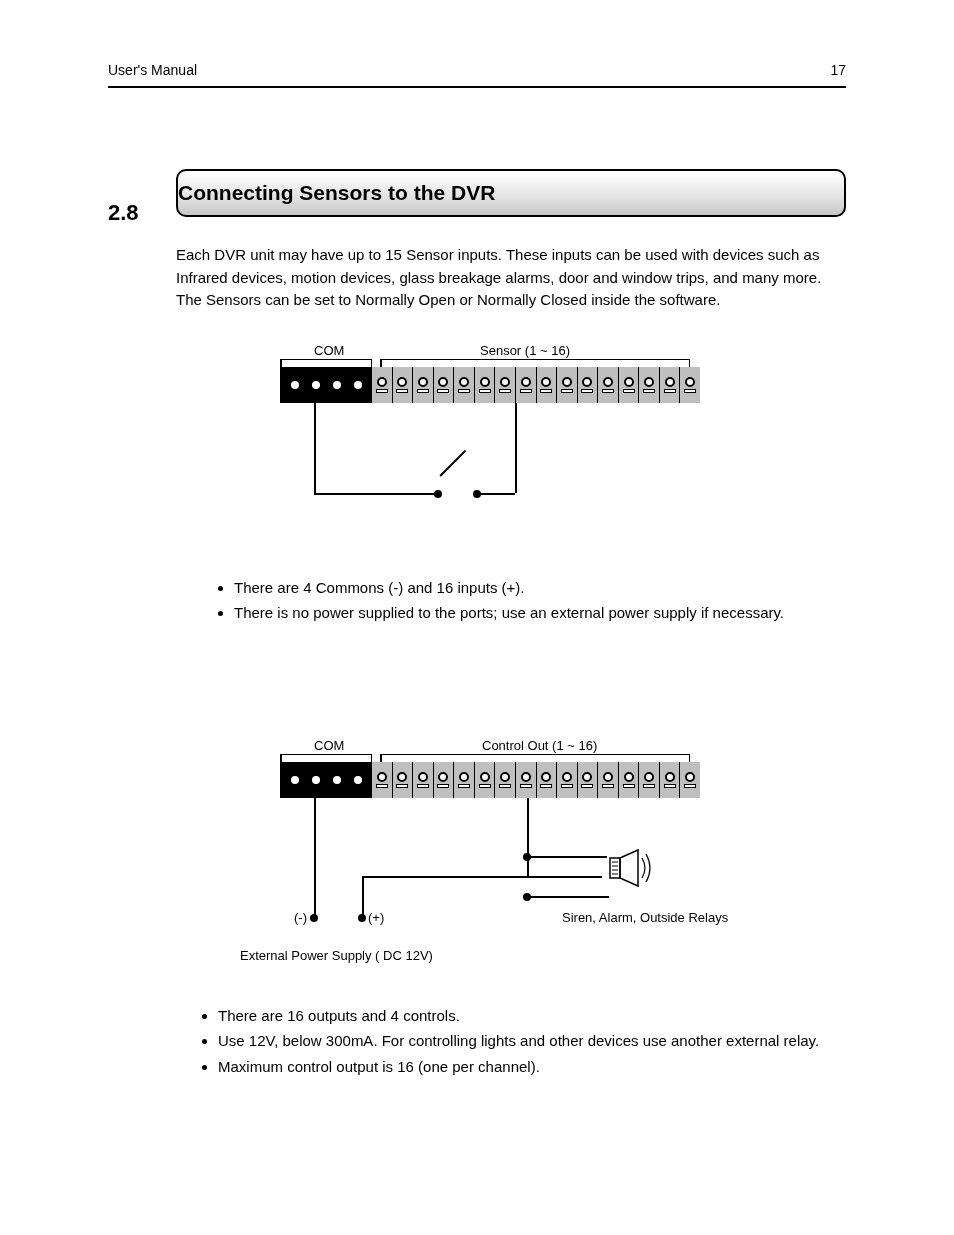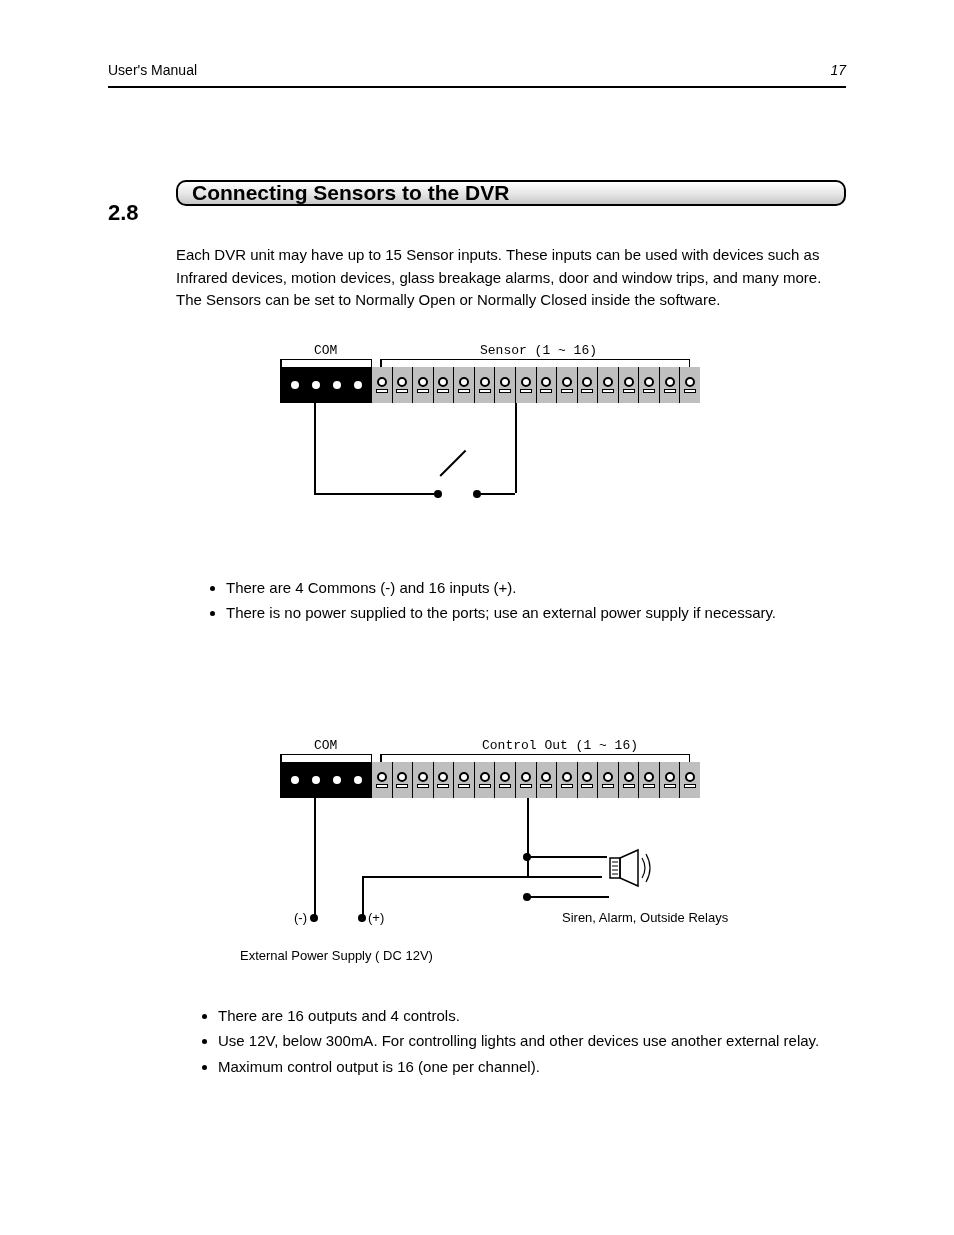--- a/index.html
+++ b/index.html
@@ -16,21 +16,20 @@
     left: 108px;
     right: 108px;
     top: 86px;
     border-top: 2px solid #000;
   }
   .page-number {
     position: absolute;
     right: 108px;
     top: 62px;
     font-size: 14px;
-    font-style: italic;
   }
   .manual-title {
     position: absolute;
     left: 108px;
     top: 62px;
     font-size: 14px;
     text-align: right;
   }
 
   .section {
@@ -48,27 +47,26 @@
   }
   .sec-num {
     font-size: 22px;
     font-weight: bold;
     width: 46px;
     text-align: left;
     margin-top: 40px;
   }
   .sec-pill {
     flex: 1;
-    height: 26px;
+    height: 48px;
     border: 2px solid #000;
     border-radius: 10px;
     background: linear-gradient(#fff, #e5e5e5 55%, #c7c7c7);
     display: flex;
     align-items: center;
-    padding-left: 14px;
     font-size: 21px;
     font-weight: bold;
   }
   .body-text {
     margin-left: 68px;
     margin-top: 18px;
     font-size: 15px;
     line-height: 1.5;
   }
   ul.notes {
@@ -150,21 +148,20 @@
     width: 1.5px;
     height: 8px;
     background: #000;
   }
   .bracket::before { left: 0; }
   .bracket::after { right: 0; }
   .bracket-label {
     position: absolute;
     font-size: 13px;
     transform: translateY(-2px);
-    font-family: Liberation Mono, monospace;
   }
 
   .wire {
     position: absolute;
     background: #000;
   }
   .wire-end {
     position: absolute;
     width: 8px; height: 8px; border-radius: 50%;
     background: #000;
@@ -284,21 +281,21 @@
   <div class="wire" style="left:34px; top:148px; width:120px; height:1.5px;"></div>
   <div class="wire-end" style="left:158px; top:149px;"></div>
 
   <div class="wire" style="left:235px; top:58px; width:1.5px; height:90px;"></div>
   <div class="wire" style="left:199px; top:148px; width:36px; height:1.5px;"></div>
   <div class="wire-end" style="left:197px; top:149px;"></div>
 
   <div class="wire" style="left:160px; top:130px; width:36px; height:1.5px; transform:rotate(-45deg); transform-origin:left center;"></div>
 </div>
 
-<ul class="notes" style="position:absolute; left:116px; top:566px; right:108px;">
+<ul class="notes" style="position:absolute; left:124px; top:566px; right:108px;">
   <li>There are 4 Commons (-) and 16 inputs (+).</li>
   <li>There is no power supplied to the ports; use an external power supply if necessary.</li>
 </ul>
 
 <div class="section section-29">
 </div>
 
 <div class="diagram29">
 
   <div style="position:relative; height:22px;">

